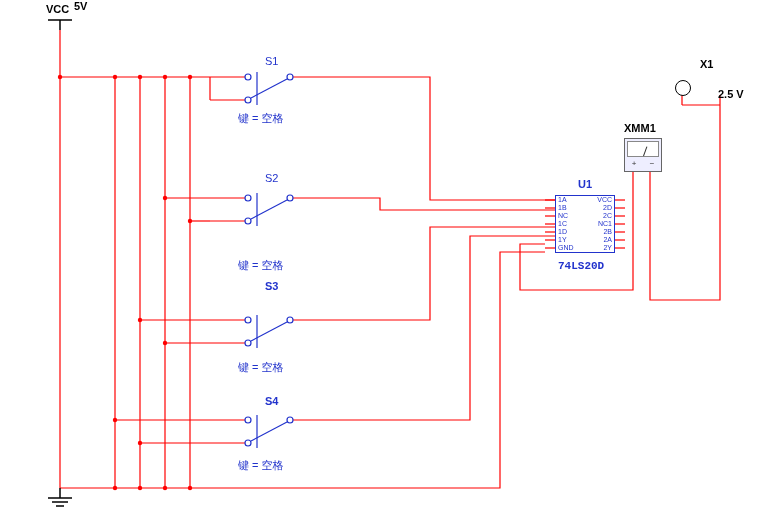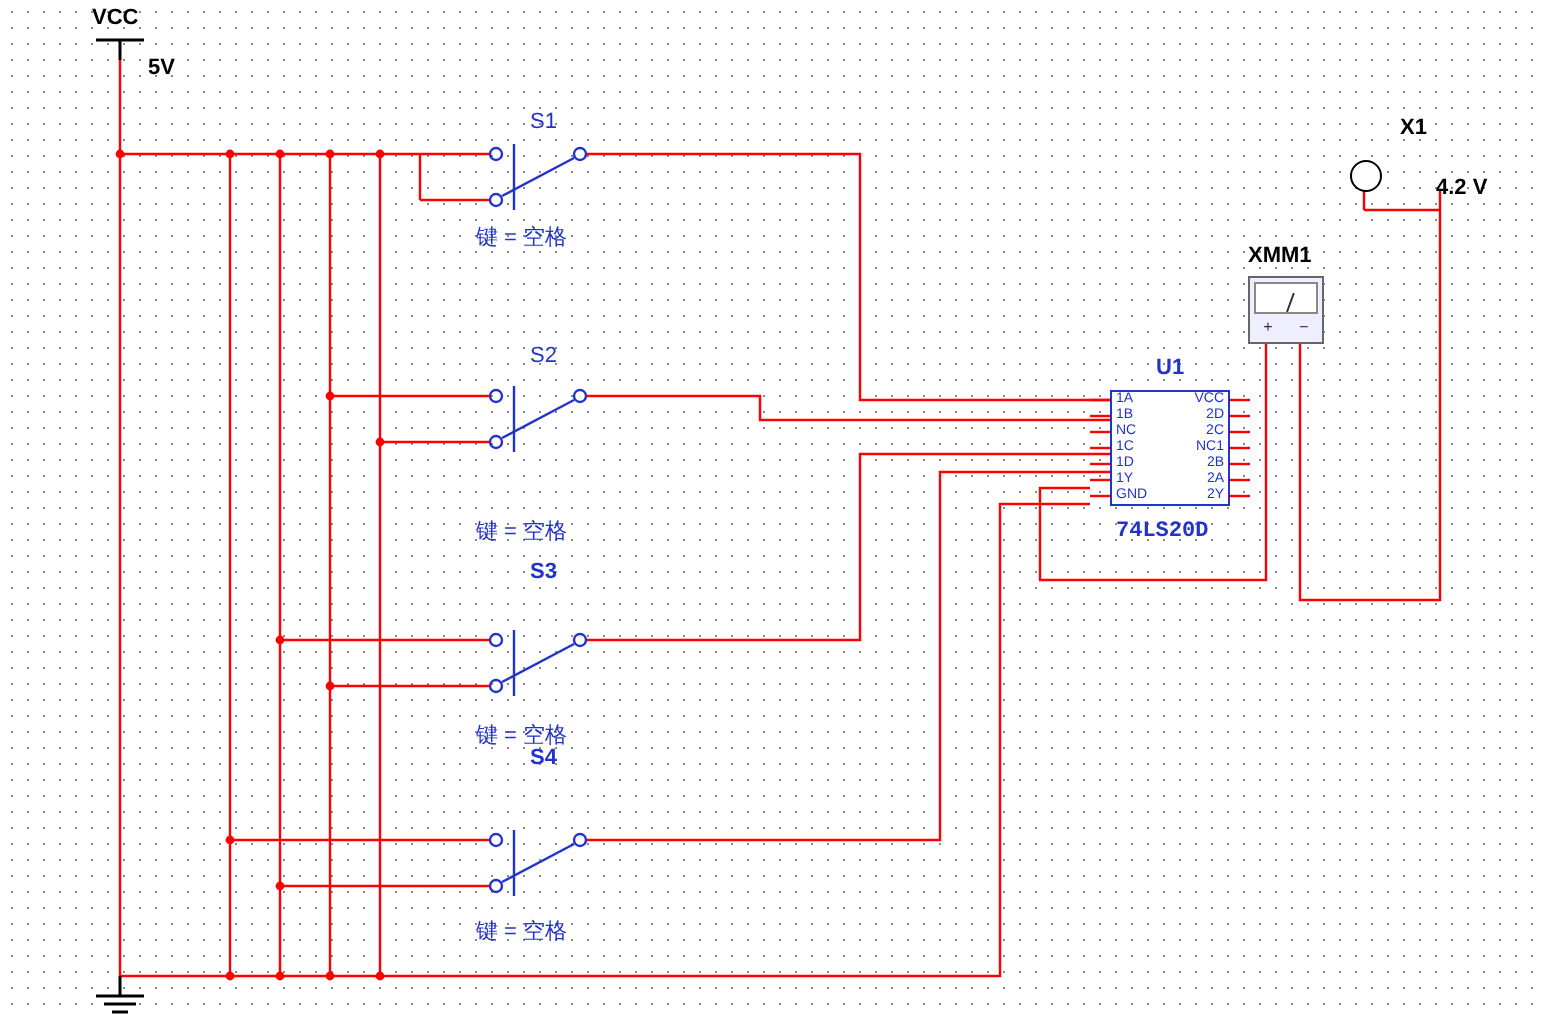--- a/index.html
+++ b/index.html
@@ -205,41 +205,41 @@
 
   <g stroke="#000" stroke-width="1.5">
     <line x1="60" y1="488" x2="60" y2="498"></line>
     <line x1="48" y1="498" x2="72" y2="498"></line>
     <line x1="52" y1="502" x2="68" y2="502"></line>
     <line x1="56" y1="506" x2="64" y2="506"></line>
   </g>
 </svg>
 
 <div class="lbl black" style="left:46px; top:3px;">VCC</div>
-<div class="lbl black" style="left:74px; top:28px;">5V</div>
+<div class="lbl black" style="left:74px; top:0;">5V</div>
 
 <div class="lbl" style="left:265px; top:55px; font-weight:normal;">S1</div>
 <div class="lbl" style="left:238px; top:111px;">键 = 空格</div>
 
 <div class="lbl" style="left:265px; top:172px; font-weight:normal;">S2</div>
 <div class="lbl" style="left:238px; top:258px;">键 = 空格</div>
 
 <div class="lbl" style="left:265px; top:280px; font-weight:bold;">S3</div>
 <div class="lbl" style="left:238px; top:360px;">键 = 空格</div>
 
-<div class="lbl" style="left:265px; top:373px; font-weight:bold;">S4</div>
+<div class="lbl" style="left:265px; top:395px; font-weight:bold;">S4</div>
 <div class="lbl" style="left:238px; top:458px;">键 = 空格</div>
 
 <div class="lbl" style="left:578px; top:178px; font-weight:bold;">U1</div>
 <div class="lbl" style="left:558px; top:260px; font-weight:bold;font-family:Liberation Mono, monospace;">74LS20D</div>
 
 <div class="lbl black" style="left:624px; top:122px;">XMM1</div>
 
 <div class="lbl black" style="left:700px; top:58px;">X1</div>
-<div class="lbl black" style="left:718px; top:88px;">4.2 V</div>
+<div class="lbl black" style="left:718px; top:88px;">2.5 V</div>
 
 <div class="icwrap">
   <div class="icbody" id="icbody">
       <div class="icrow">
         <span>1A</span>
         <span>VCC</span>
       </div>
       <div class="icrow">
         <span>1B</span>
         <span>2D</span>

